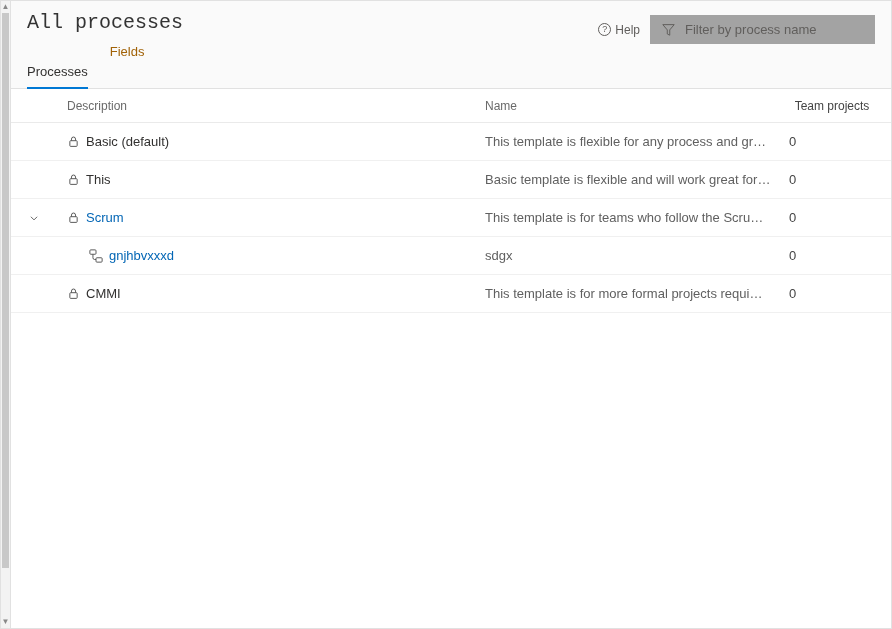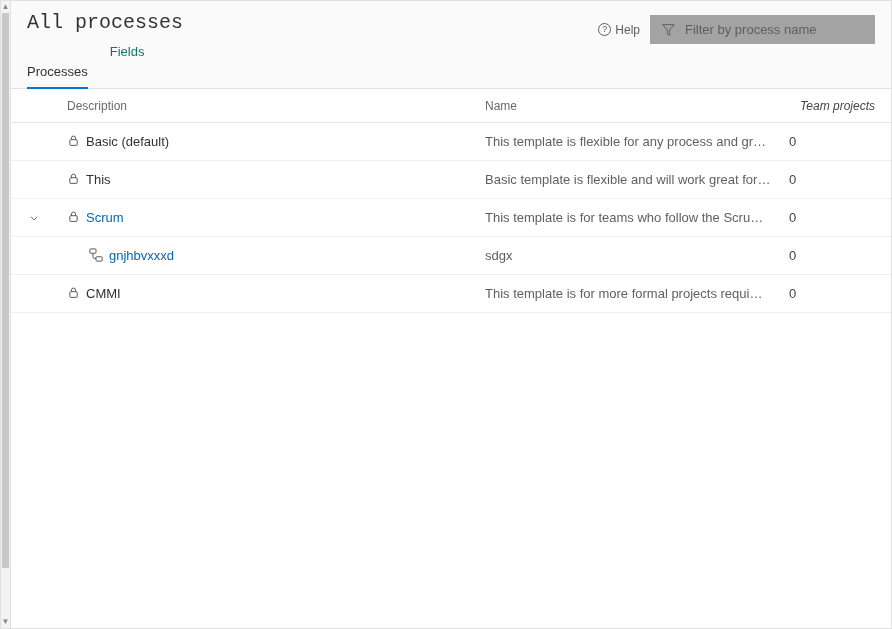--- a/index.html
+++ b/index.html
@@ -42,21 +42,21 @@
     background: #fafafa;
   }
   .header-left { display: flex; flex-direction: column; }
   .title {
     font-size: 20px; font-weight: 400; color: #333;
     margin: 2px 0 10px 0;
     font-family: Liberation Mono, monospace;
   }
   .tabs { display: flex; gap: 22px; }
   .tab {
-    font-size: 13px; padding: 0 0 8px 0; color: #0f766e;
+    font-size: 13px; padding: 0 0 8px 0; color: #a16207;
     cursor: pointer;
   }
   .tab.active {
     color: #323130;
     border-bottom: 2px solid #0078d4;
     margin-bottom: -1px;
     margin-top: 20px;
   }
   .header-right {
     display: flex; align-items: center; gap: 10px;
@@ -94,37 +94,37 @@
   .grid-header {
     height: 34px;
     font-size: 12px; color: #6a6a6a;
     border-bottom: 1px solid #eaeaea;
   }
   .row {
     height: 38px;
     border-bottom: 1px solid #f0f0f0;
     font-size: 13px;
   }
-  .col-name { display: flex; gap: 6px; min-width: 0; }
+  .col-name { display: flex; align-items: center; gap: 6px; min-width: 0; }
   .col-desc {
     color: #606060;
     white-space: nowrap; overflow: hidden; text-overflow: ellipsis;
     padding-right: 12px;
   }
   .col-team { color: #444; padding-left: 4px; }
   .expander {
     width: 14px; display: inline-flex; justify-content: center;
     color: #666; font-size: 10px; cursor: pointer;
   }
   .link-text { color: #0366b5; cursor: pointer; }
   .name-text { color: #323130; }
   .child-indent { padding-left: 22px; }
   svg.icon { flex-shrink: 0; }
   .hdr-toggle { width: 14px; }
-  .grid-header .col-team { text-align: right; white-space: nowrap; font-style: italic; }
+  .grid-header .col-team { text-align: center; white-space: nowrap; }
 </style>
 </head>
 <body>
 
 <div class="viewport">
 
   <div class="left-scroll-gutter">
     <span class="scroll-arrow">▲</span>
     <div class="scroll-track">
       <div class="scroll-thumb" style="top:0; height:92%;"></div>

